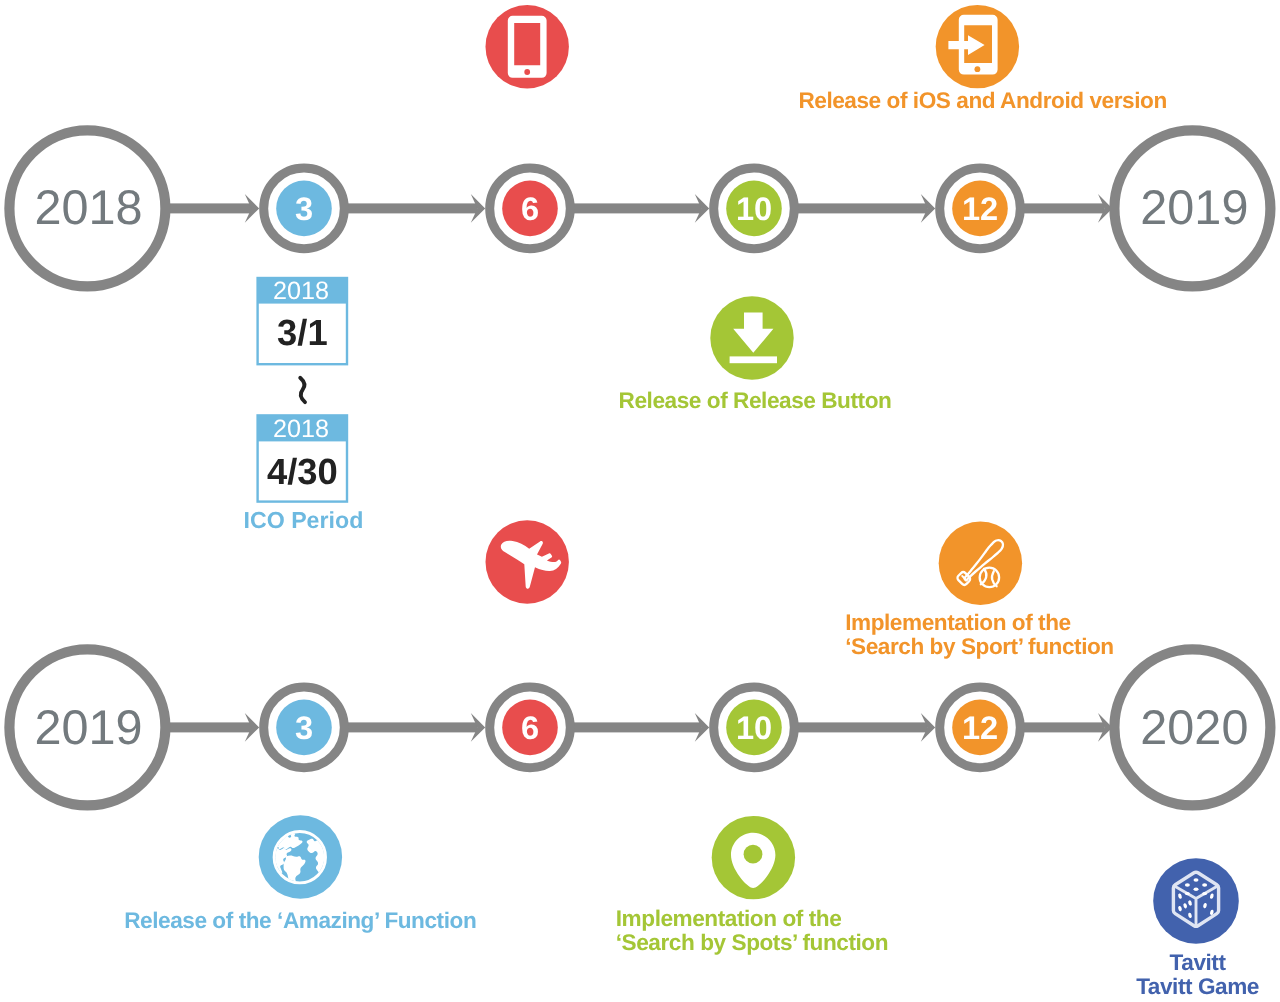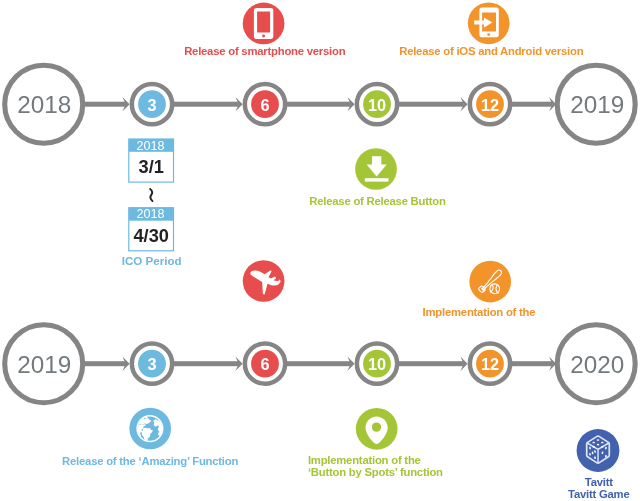--- a/index.html
+++ b/index.html
@@ -346,21 +346,20 @@
       <g>
         <rect x="128.8" y="207.7" width="44.7" height="43.1" fill="#ffffff" stroke="#6db9e0" stroke-width="1.2"></rect>
         <rect x="128.8" y="207.7" width="44.7" height="13" fill="#6db9e0"></rect>
         <text x="150.5" y="214.4" fill="#ffffff" font-family="Liberation Sans, sans-serif" font-size="12.6" text-anchor="middle" dominant-baseline="central">2018</text>
         <text x="151.2" y="236" fill="#222222" font-family="Liberation Sans, sans-serif" font-size="18.2" font-weight="bold" text-anchor="middle" dominant-baseline="central">4/30</text>
       </g>
       <text x="151.7" y="260.6" fill="#6db9e0" font-family="Liberation Sans, sans-serif" font-size="11.6" font-weight="bold" text-anchor="middle" dominant-baseline="central">ICO Period</text>
     </g>
   </svg>
 
-  <div class="cap" style="left:64.75px;top:46px;width:400px;color:#e84d4d">Release of smartphone version</div>
   <div class="cap" style="left:291.3px;top:46px;width:400px;color:#f2942a">Release of iOS and Android version</div>
   <div class="cap" style="left:177.5px;top:196px;width:400px;color:#a4c636">Release of Release Button</div>
-  <div class="cap" style="left:422.6px;top:307px;width:220px;text-align:left;color:#f2942a"><span>Implementation of the</span><br></div>
+  <div class="cap" style="left:422.6px;top:307px;width:220px;text-align:left;color:#f2942a"><span>Implementation of the</span><br><span>‘Search by Sport’ function</span></div>
   <div class="cap" style="left:-49.9px;top:456px;width:400px;color:#6db9e0">Release of the ‘Amazing’ Function</div>
-  <div class="cap" style="left:307.9px;top:455px;width:220px;text-align:left;color:#a4c636"><span>Implementation of the</span><br><span>‘Button by Spots’ function</span></div>
+  <div class="cap" style="left:307.9px;top:455px;width:220px;text-align:left;color:#a4c636"><span>Implementation of the</span><br><span>‘Search by Spots’ function</span></div>
   <div class="cap" style="left:398.8px;top:477px;width:400px;color:#4262ad"><span>Tavitt</span><br><span>Tavitt Game</span></div>
 
 </div>
 
 </body></html>

